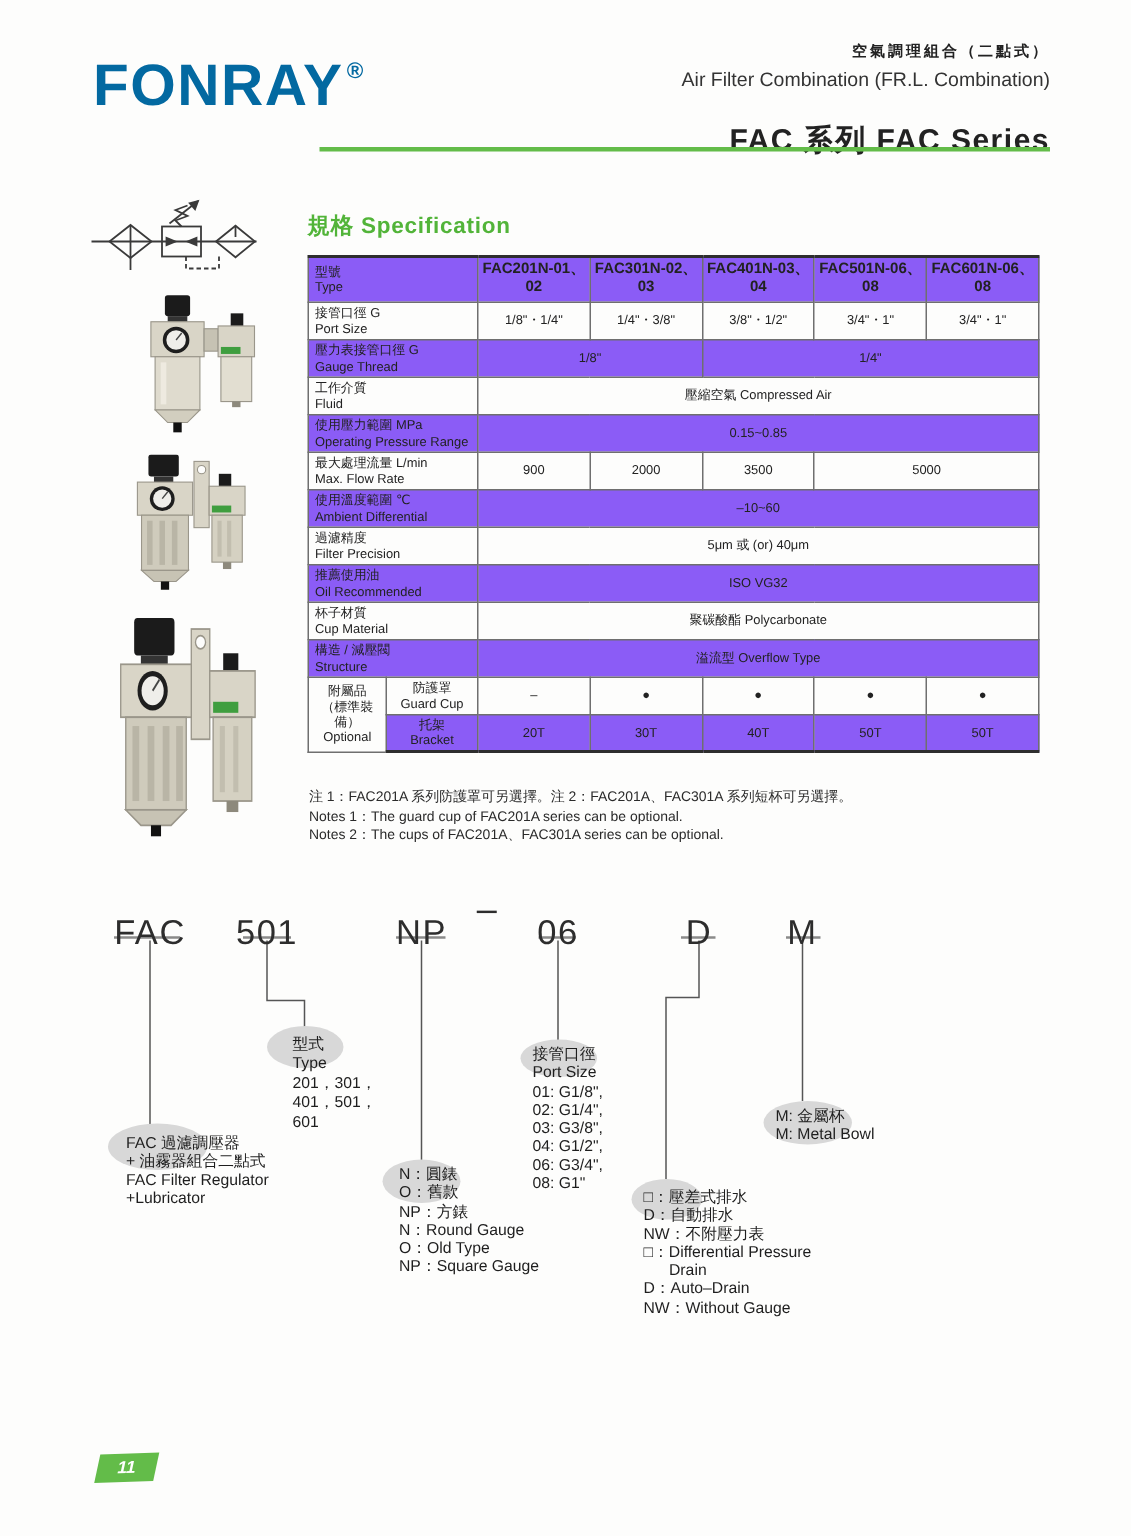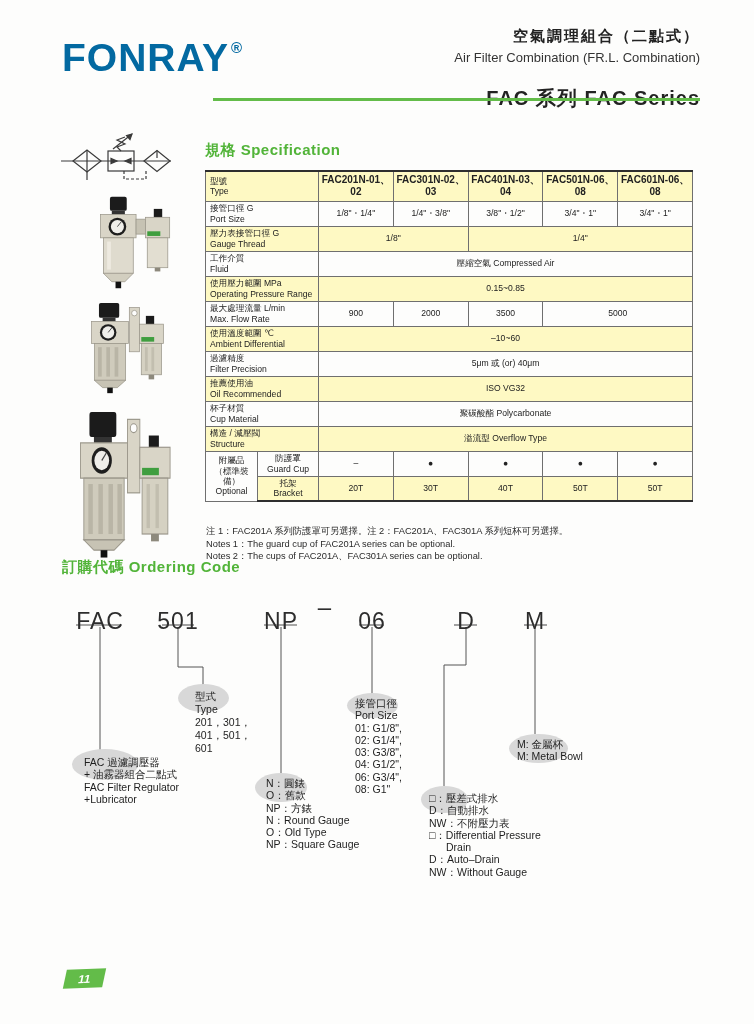--- a/index.html
+++ b/index.html
@@ -6,37 +6,37 @@
   .page{
     position:relative;width:754px;height:1024px;margin:0 auto;
     background:#fdfdfc;overflow:hidden;
     font-family:"Liberation Sans","DejaVu Sans",sans-serif;color:#222;
   }
   
   .logo{position:absolute;left:62px;top:38px;color:#0369a1;font-weight:bold;
         font-size:39px;letter-spacing:1px;line-height:1;}
   .logo sup{font-size:15px;vertical-align:18px;margin-left:2px;}
   .header-block{position:absolute;right:54px;top:27px;text-align:right;}
-  .h-zh{font-size:15px;font-weight:bold;letter-spacing:2px;}
+  .h-zh{font-size:10px;font-weight:bold;letter-spacing:2px;}
   .h-en{font-size:13px;margin-top:4px;color:#333;}
   .h-series{font-size:20px;font-weight:bold;margin-top:20px;letter-spacing:1px;}
   .green-rule{position:absolute;left:213px;top:98px;width:487px;height:3px;background:#63bc49;}
   .subtitle{position:absolute;right:54px;top:109px;font-size:13.5px;color:#2a2a2a;letter-spacing:.5px;}
   
   .sec-heading{font-size:15px;font-weight:bold;color:#52b439;letter-spacing:.5px;}
   .spec-heading{position:absolute;left:205px;top:141px;}
   
   .spec-table{position:absolute;left:205px;top:170px;width:487px;border-collapse:collapse;table-layout:fixed;}
   .spec-table td{border:1px solid #6f6f6f;padding:1px 2px;font-size:8.6px;line-height:1.2;vertical-align:middle;}
   .spec-table tr{height:25px;}
   .spec-table tr.r1{height:30px;}
   .spec-table tr.r1 td{border-top:2px solid #2e2e2e;border-bottom-width:1.5px;}
   .spec-table tr.last td{border-bottom:2px solid #2e2e2e;}
   .spec-table tr.opt1 td{border-top-width:1.5px;}
-  .gray{background:#fef9c3;}
+  .gray{background:#8b5cf6;}
   .lbl{text-align:left;padding-left:4px !important;}
   .lbl span{display:block;}
   .sub{text-align:center;}
   .sub span{display:block;}
   .opt{text-align:center;}
   .opt span{display:block;}
   .val{text-align:center;font-size:9px;}
   .val.model{font-weight:bold;font-size:10px;}
   .dot{font-size:8px;}
   
@@ -296,21 +296,20 @@
     </tbody>
   </table>
 
   <div class="notes">
     <div>注 1：FAC201A 系列防護罩可另選擇。注 2：FAC201A、FAC301A 系列短杯可另選擇。</div>
     <div>Notes 1：The guard cup of FAC201A series can be optional.</div>
     <div>Notes 2：The cups of FAC201A、FAC301A series can be optional.</div>
   </div>
 
   <div class="ordering">
-    <div class="sec-heading order-heading">訂購代碼 Ordering Code</div>
 
     <svg class="order-lines" width="754" height="360" viewBox="0 0 754 360">
       <g stroke="#8a8a8a" stroke-width="1.6">
         <line x1="76" y1="69" x2="120" y2="69"></line>
         <line x1="162" y1="69" x2="194" y2="69"></line>
         <line x1="264" y1="69" x2="297" y2="69"></line>
         <line x1="359" y1="69" x2="384" y2="69"></line>
         <line x1="454" y1="69" x2="477" y2="69"></line>
         <line x1="524" y1="69" x2="547" y2="69"></line>
       </g>

